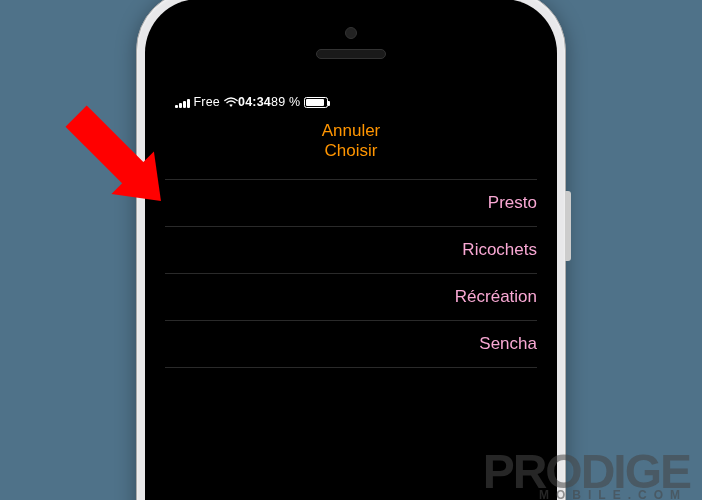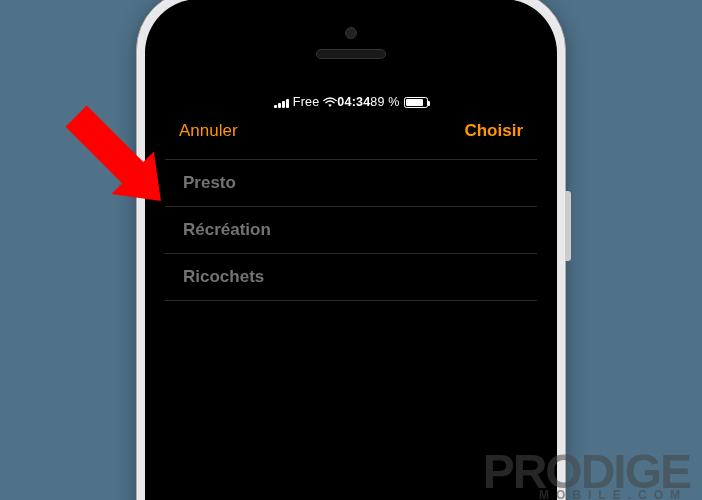--- a/index.html
+++ b/index.html
@@ -67,21 +67,21 @@
     left: 20px;
     right: 20px;
     bottom: 90px;
     background: #000;
     overflow: hidden;
     color: #fff;
   }
   .status-bar {
     display: flex;
     align-items: center;
-    justify-content: center;
+    justify-content: flex-start;
     padding: 6px 10px 2px;
     font-size: 12.5px;
     font-weight: 500;
     letter-spacing: 0.2px;
     color: #fff;
   }
   .status-left, .status-right { display: flex; align-items: center; gap: 4px; }
   .signal-bars { display: flex; align-items: flex-end; gap: 1.5px; height: 11px; }
   .signal-bars span { width: 2.5px; background: #fff; border-radius: 1px; }
   .signal-bars span:nth-child(1){height:3px;}
@@ -98,44 +98,46 @@
   .battery::after {
     content:""; position:absolute; right:-3px; top:3px;
     width:2px; height:5px; background:#fff; border-radius:0 1px 1px 0;
   }
   .battery-fill { height: 100%; background: #fff; border-radius: 1px; }
   .nav-bar {
     display: flex;
     align-items: center;
     justify-content: space-between;
     padding: 10px 14px 12px;
+    flex-direction: column;
   }
   .nav-cancel, .nav-action {
     color: #ff9500;
     font-size: 17px;
     background: none; border: none; cursor: pointer;
     padding: 0;
   }
-  .nav-action { font-weight: 700; }
+  .nav-action { font-weight: 400; }
   .nav-title {
     color: #fff;
     font-size: 17px;
     font-weight: 600;
     position: absolute;
     left: 50%;
     transform: translateX(-50%);
   }
   .list { margin-top: 6px; }
   .list-item {
     padding: 13px 0 13px 18px;
     border-bottom: 0.5px solid #2a2a2a;
     font-size: 17px;
-    font-weight: 700;
-    color: #737373;
+    font-weight: 400;
+    color: #f9a8d4;
     cursor: pointer;
+    text-align: right;
   }
   .list-item:first-child { border-top: 0.5px solid #2a2a2a; }
   .arrow {
     position: absolute;
     left: 30px;
     top: 70px;
     width: 170px;
     height: 170px;
     pointer-events: none;
   }
@@ -196,22 +198,23 @@
         </div>
       </div>
 
       <div class="nav-bar" style="position:relative;">
         <button class="nav-cancel">Annuler</button>
         <button class="nav-action">Choisir</button>
       </div>
 
       <div class="list">
         <div class="list-item">Presto</div>
+        <div class="list-item">Ricochets</div>
         <div class="list-item">Récréation</div>
-        <div class="list-item">Ricochets</div>
+        <div class="list-item">Sencha</div>
       </div>
 
     </div>
   </div>
 </div>
 
 <svg class="arrow" viewBox="0 0 170 170">
   <g transform="rotate(45 85 85)">
     <rect x="30" y="70" width="85" height="30" fill="#ff0000"></rect>
     <polygon points="110,55 150,85 110,115" fill="#ff0000"></polygon>

